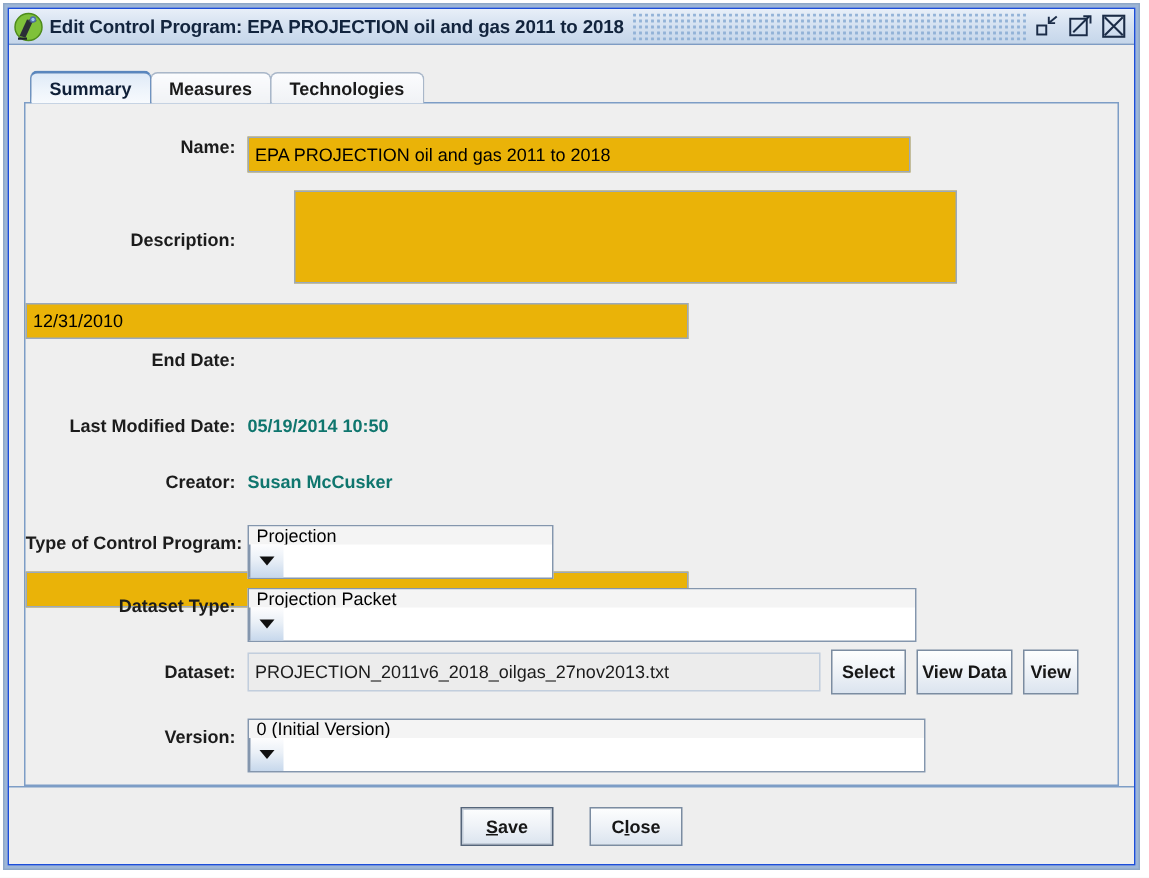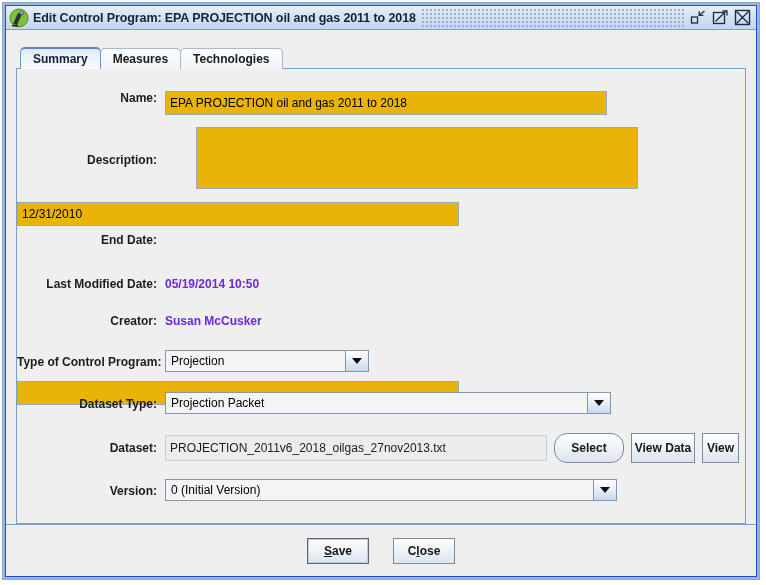--- a/index.html
+++ b/index.html
@@ -169,21 +169,21 @@
     font-size: 12px;
     font-weight: bold;
     color: #1c1c1c;
     padding-right: 8px;
     box-sizing: border-box;
     white-space: nowrap;
   }
   .ro-value {
     font-size: 12px;
     font-weight: bold;
-    color: #6d28d9;
+    color: #0f766e;
     white-space: nowrap;
   }
 
   .tfield {
     box-sizing: border-box;
     background: #eab308;
     border: 1px solid #9aa9bd;
     font-family: "Liberation Sans", sans-serif;
     font-size: 12px;
     color: #000000;
@@ -200,21 +200,22 @@
     resize: none;
     line-height: 14px;
   }
 
   
   .combo {
     display: flex;
     box-sizing: border-box;
     border: 1px solid #8496ad;
     background: #ffffff;
-    height: 22px;
+    height: 36px;
+    flex-direction: column;
   }
   .combo-value {
     flex: 1 1 auto;
     display: flex;
     align-items: center;
     padding-left: 5px;
     font-size: 12px;
     color: #000000;
     background: #f4f4f4;
     white-space: nowrap;
@@ -381,21 +382,21 @@
               <span class="combo-value">Projection Packet</span>
               <span class="combo-arrow">
                   <i></i>
                 </span>
             </span>
           </div>
 
           <div class="row" style="top:366px;">
             <span class="lbl" style="padding-top:6px;">Dataset:</span>
             <input class="tfield disabled" style="width: 382px; height: 26px;" type="text" readonly="" value="PROJECTION_2011v6_2018_oilgas_27nov2013.txt">
-            <span class="btn" style="width:70px;height:30px;margin-left:7px;margin-top:-2px;border-radius:13px;">
+            <span class="btn" style="width:50px;height:30px;margin-left:7px;margin-top:-2px;">
               <span>Select</span>
             </span>
             <span class="btn" style="width:64px;height:30px;margin-left:7px;margin-top:-2px;">
               <span>View Data</span>
             </span>
             <span class="btn" style="width:37px;height:30px;margin-left:7px;margin-top:-2px;">
               <span>View</span>
             </span>
           </div>
 

